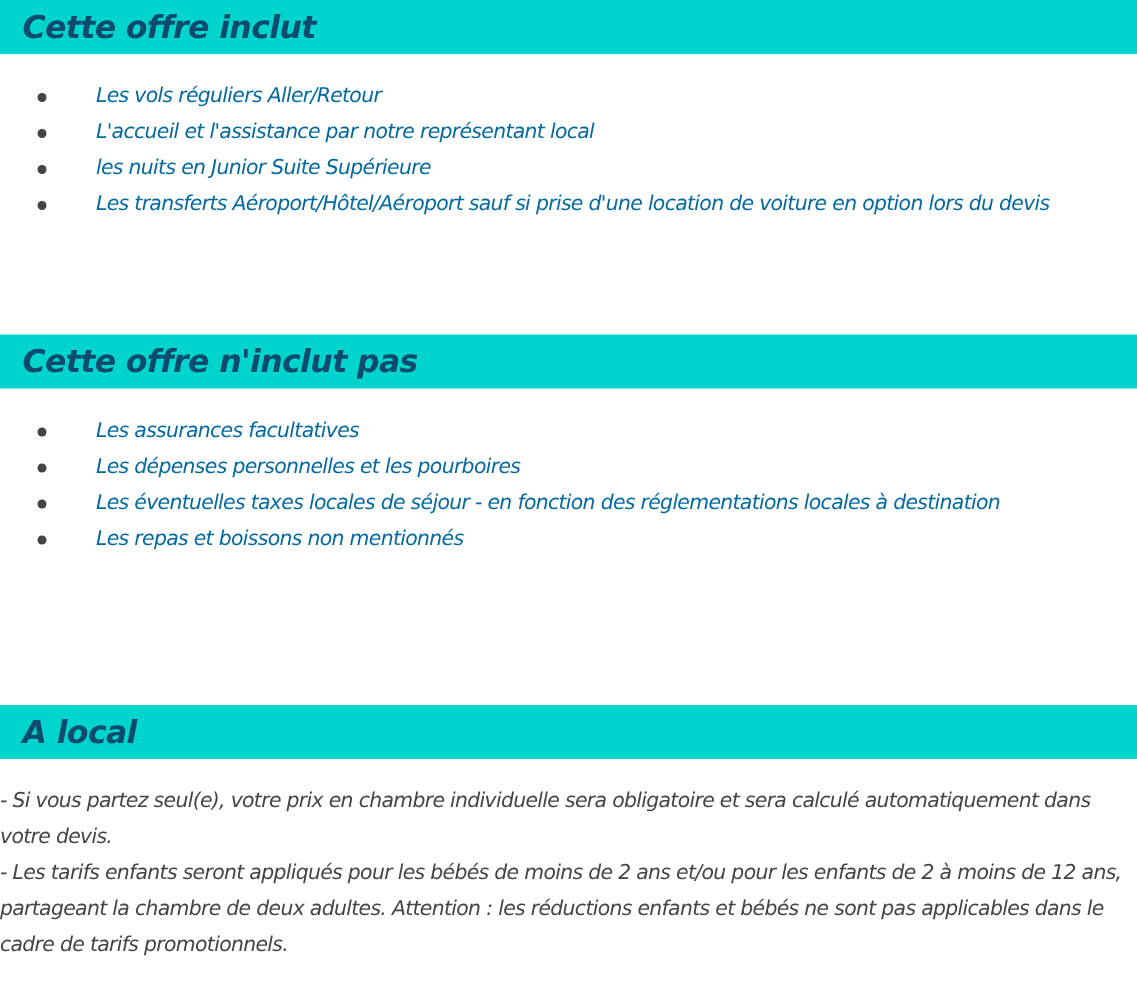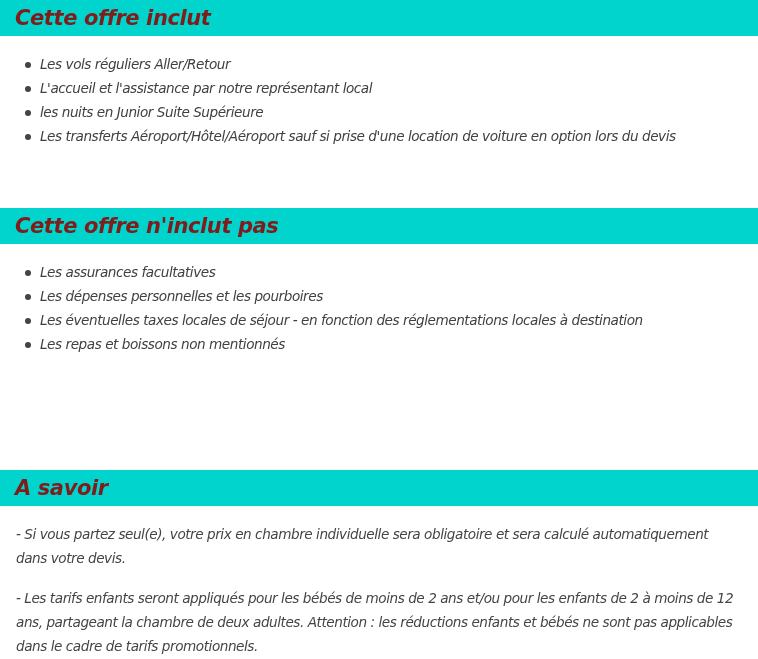--- a/index.html
+++ b/index.html
@@ -17,68 +17,68 @@
     .section-header {
       background: #00d4cc;
       height: 36px;
       box-sizing: border-box;
       padding-left: 15px;
       display: flex;
       align-items: center;
     }
     .section-title {
       margin: 0;
-      color: #7f1d1d;
+      color: #0c4a6e;
       font-family: "DejaVu Sans", "Liberation Sans", sans-serif;
       font-style: italic;
       font-weight: bold;
       font-size: 21px;
       letter-spacing: -0.4px;
       line-height: 36px;
     }
     ul.item-list {
       list-style: none;
       margin: 0;
       padding: 0;
     }
     ul.item-list li {
       position: relative;
-      padding-left: 40px;
+      padding-left: 64px;
       padding-right: 30px;
       font-style: italic;
       font-size: 13.6px;
       letter-spacing: -0.45px;
       line-height: 24px;
-      color: #404040;
+      color: #0369a1;
     }
     ul.item-list li .bullet {
       position: absolute;
       left: 25px;
       top: 10px;
       width: 6px;
       height: 6px;
       border-radius: 50%;
       background: #444444;
     }
     #section-included { position: absolute; top: 0; left: 0; width: 758px; }
     #section-included ul { margin-top: 16px; }
-    #section-excluded { position: absolute; top: 208px; left: 0; width: 758px; }
+    #section-excluded { position: absolute; top: 223px; left: 0; width: 758px; }
     #section-excluded ul { margin-top: 16px; }
     #section-info { position: absolute; top: 470px; left: 0; width: 758px; }
     .info-text {
       margin: 16px 0 0 0;
       padding: 0;
       font-style: italic;
       font-size: 13.6px;
       letter-spacing: -0.45px;
       line-height: 24px;
       color: #444444;
     }
     .info-text p {
-      margin: 16px;
+      margin: 0;
       padding: 0;
     }
   </style>
 </head>
 <body>
 
 <section id="section-included">
   <div class="section-header">
     <h2 class="section-title">Cette offre inclut</h2>
   </div>
@@ -97,19 +97,19 @@
   <ul class="item-list">
     <li><span class="bullet"></span><span>Les assurances facultatives</span></li>
     <li><span class="bullet"></span><span>Les dépenses personnelles et les pourboires</span></li>
     <li><span class="bullet"></span><span>Les éventuelles taxes locales de séjour - en fonction des réglementations locales à destination</span></li>
     <li><span class="bullet"></span><span>Les repas et boissons non mentionnés</span></li>
   </ul>
 </section>
 
 <section id="section-info">
   <div class="section-header">
-    <h2 class="section-title">A savoir</h2>
+    <h2 class="section-title">A local</h2>
   </div>
   <div class="info-text">
     <p>- Si vous partez seul(e), votre prix en chambre individuelle sera obligatoire et sera calculé automatiquement dans votre devis.</p>
     <p>- Les tarifs enfants seront appliqués pour les bébés de moins de 2 ans et/ou pour les enfants de 2 à moins de 12 ans, partageant la chambre de deux adultes. Attention : les réductions enfants et bébés ne sont pas applicables dans le cadre de tarifs promotionnels.</p>
   </div>
 </section>
 
 </body></html>

